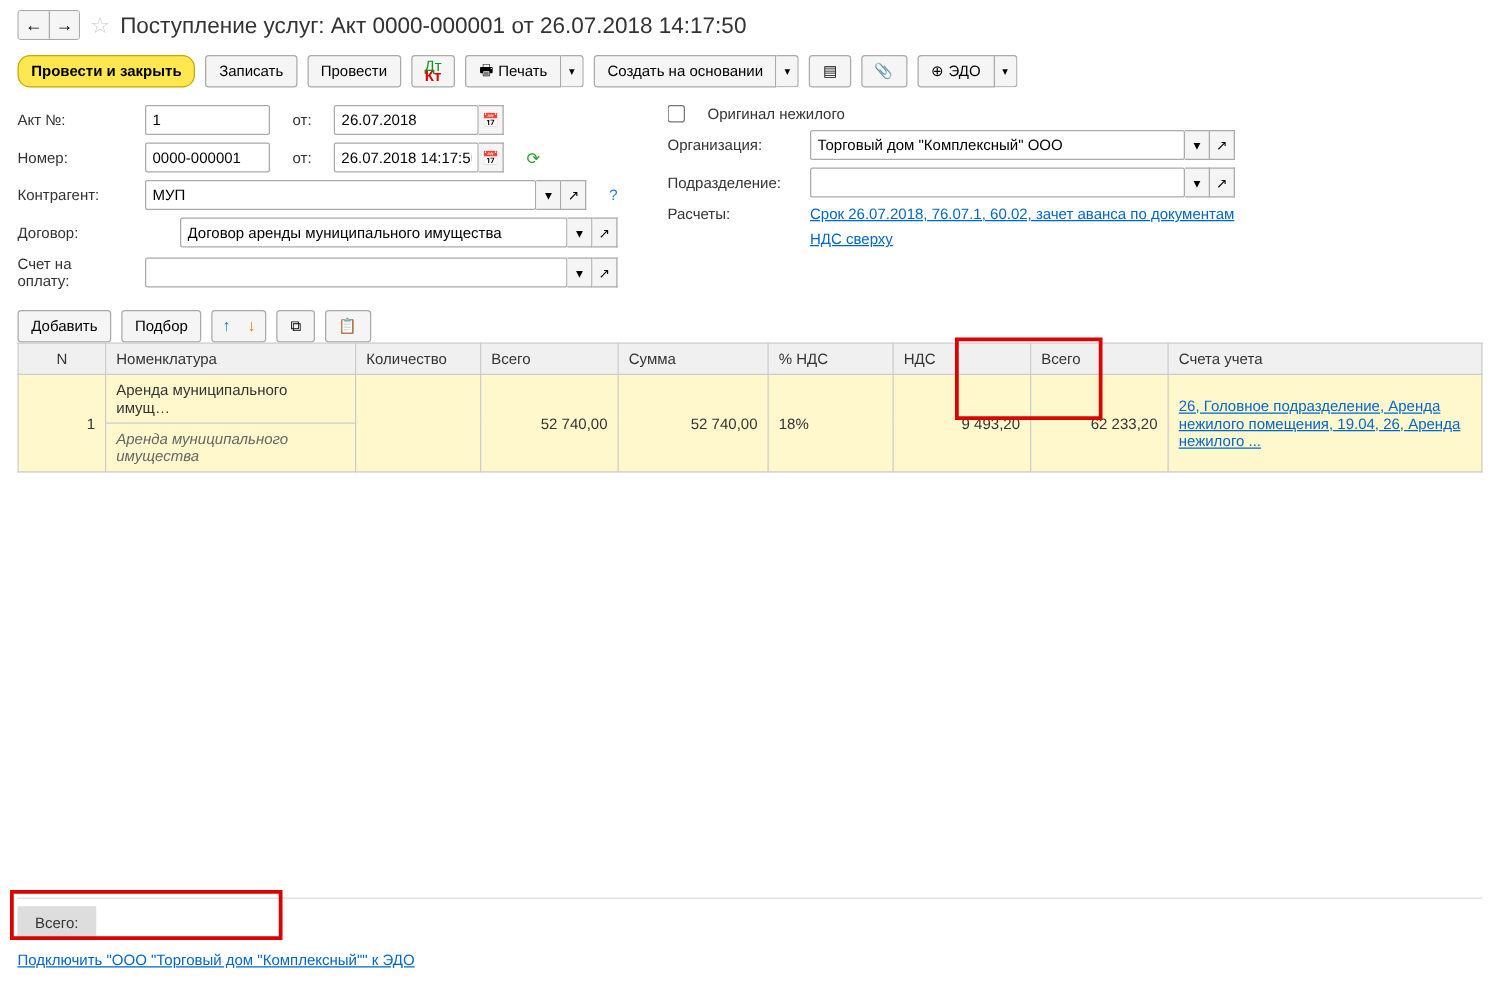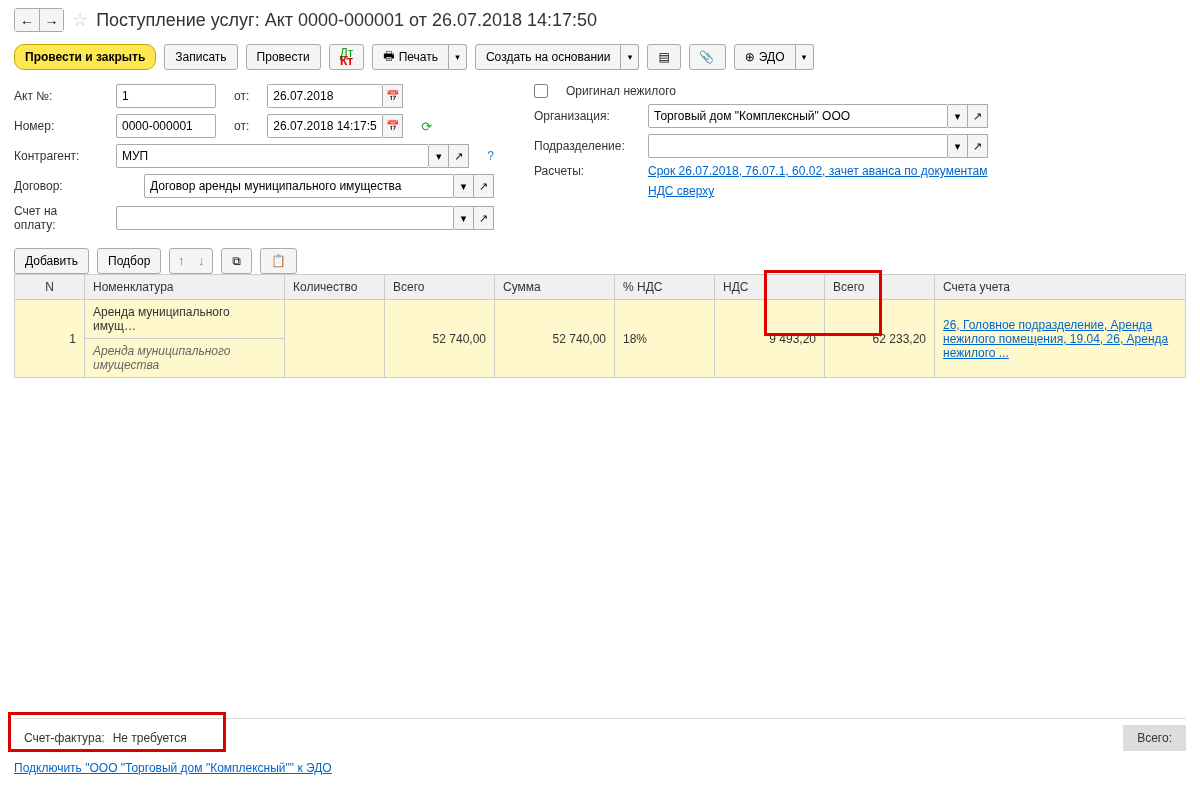--- a/index.html
+++ b/index.html
@@ -225,24 +225,20 @@
         </tr>
       </tbody>
     </table>
     <div class="hl-red" style="left:750px; top:-4px; width:118px; height:66px;"></div>
   </div>
 
   <div class="empty-area"></div>
 
   <div style="position:relative">
     <div class="footer-row">
-      <div class="invoice-box">
-        <span>Счет-фактура:</span>
-        <span>Не требуется</span>
-      </div>
       <div class="total-box">
         <span>Всего:</span>
       </div>
     </div>
     <div class="hl-red" style="left:-6px; top:-6px; width:218px; height:40px;"></div>
   </div>
 
   <div class="edo-link">
     <span class="link">Подключить "ООО "Торговый дом "Комплексный"" к ЭДО</span>
   </div>

